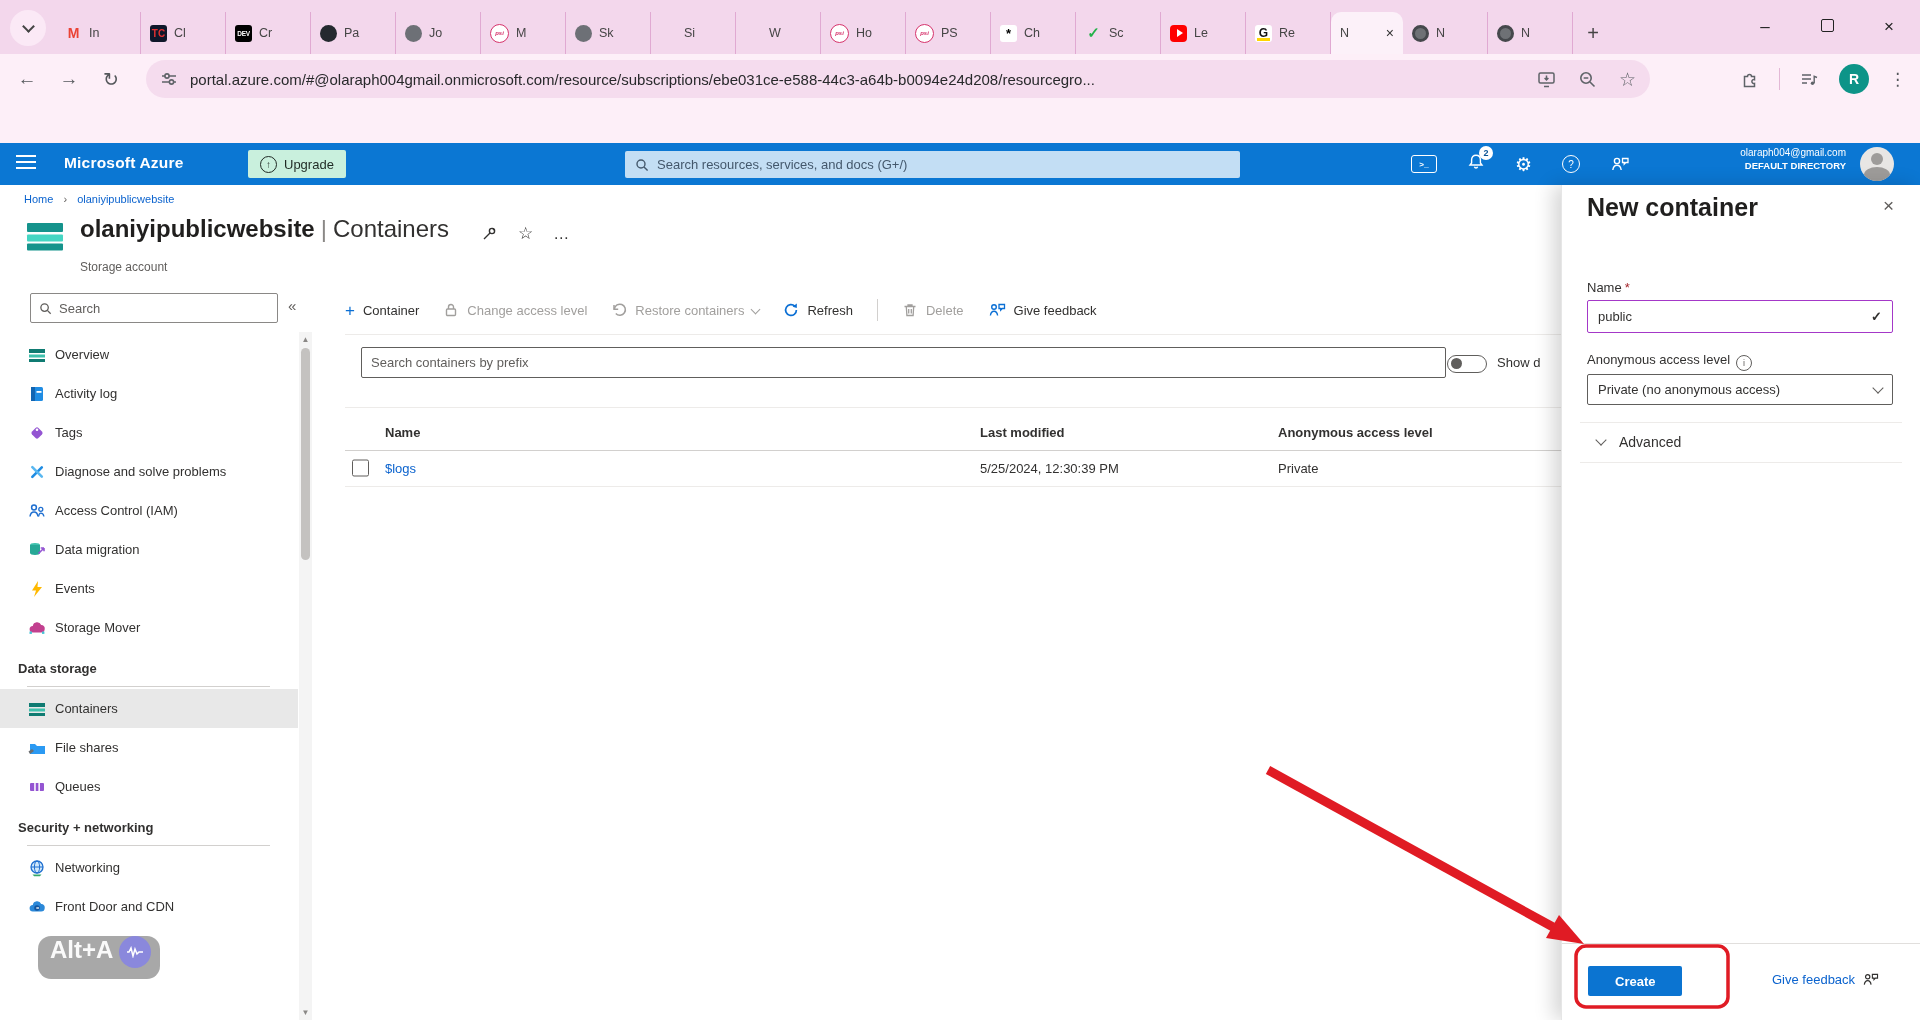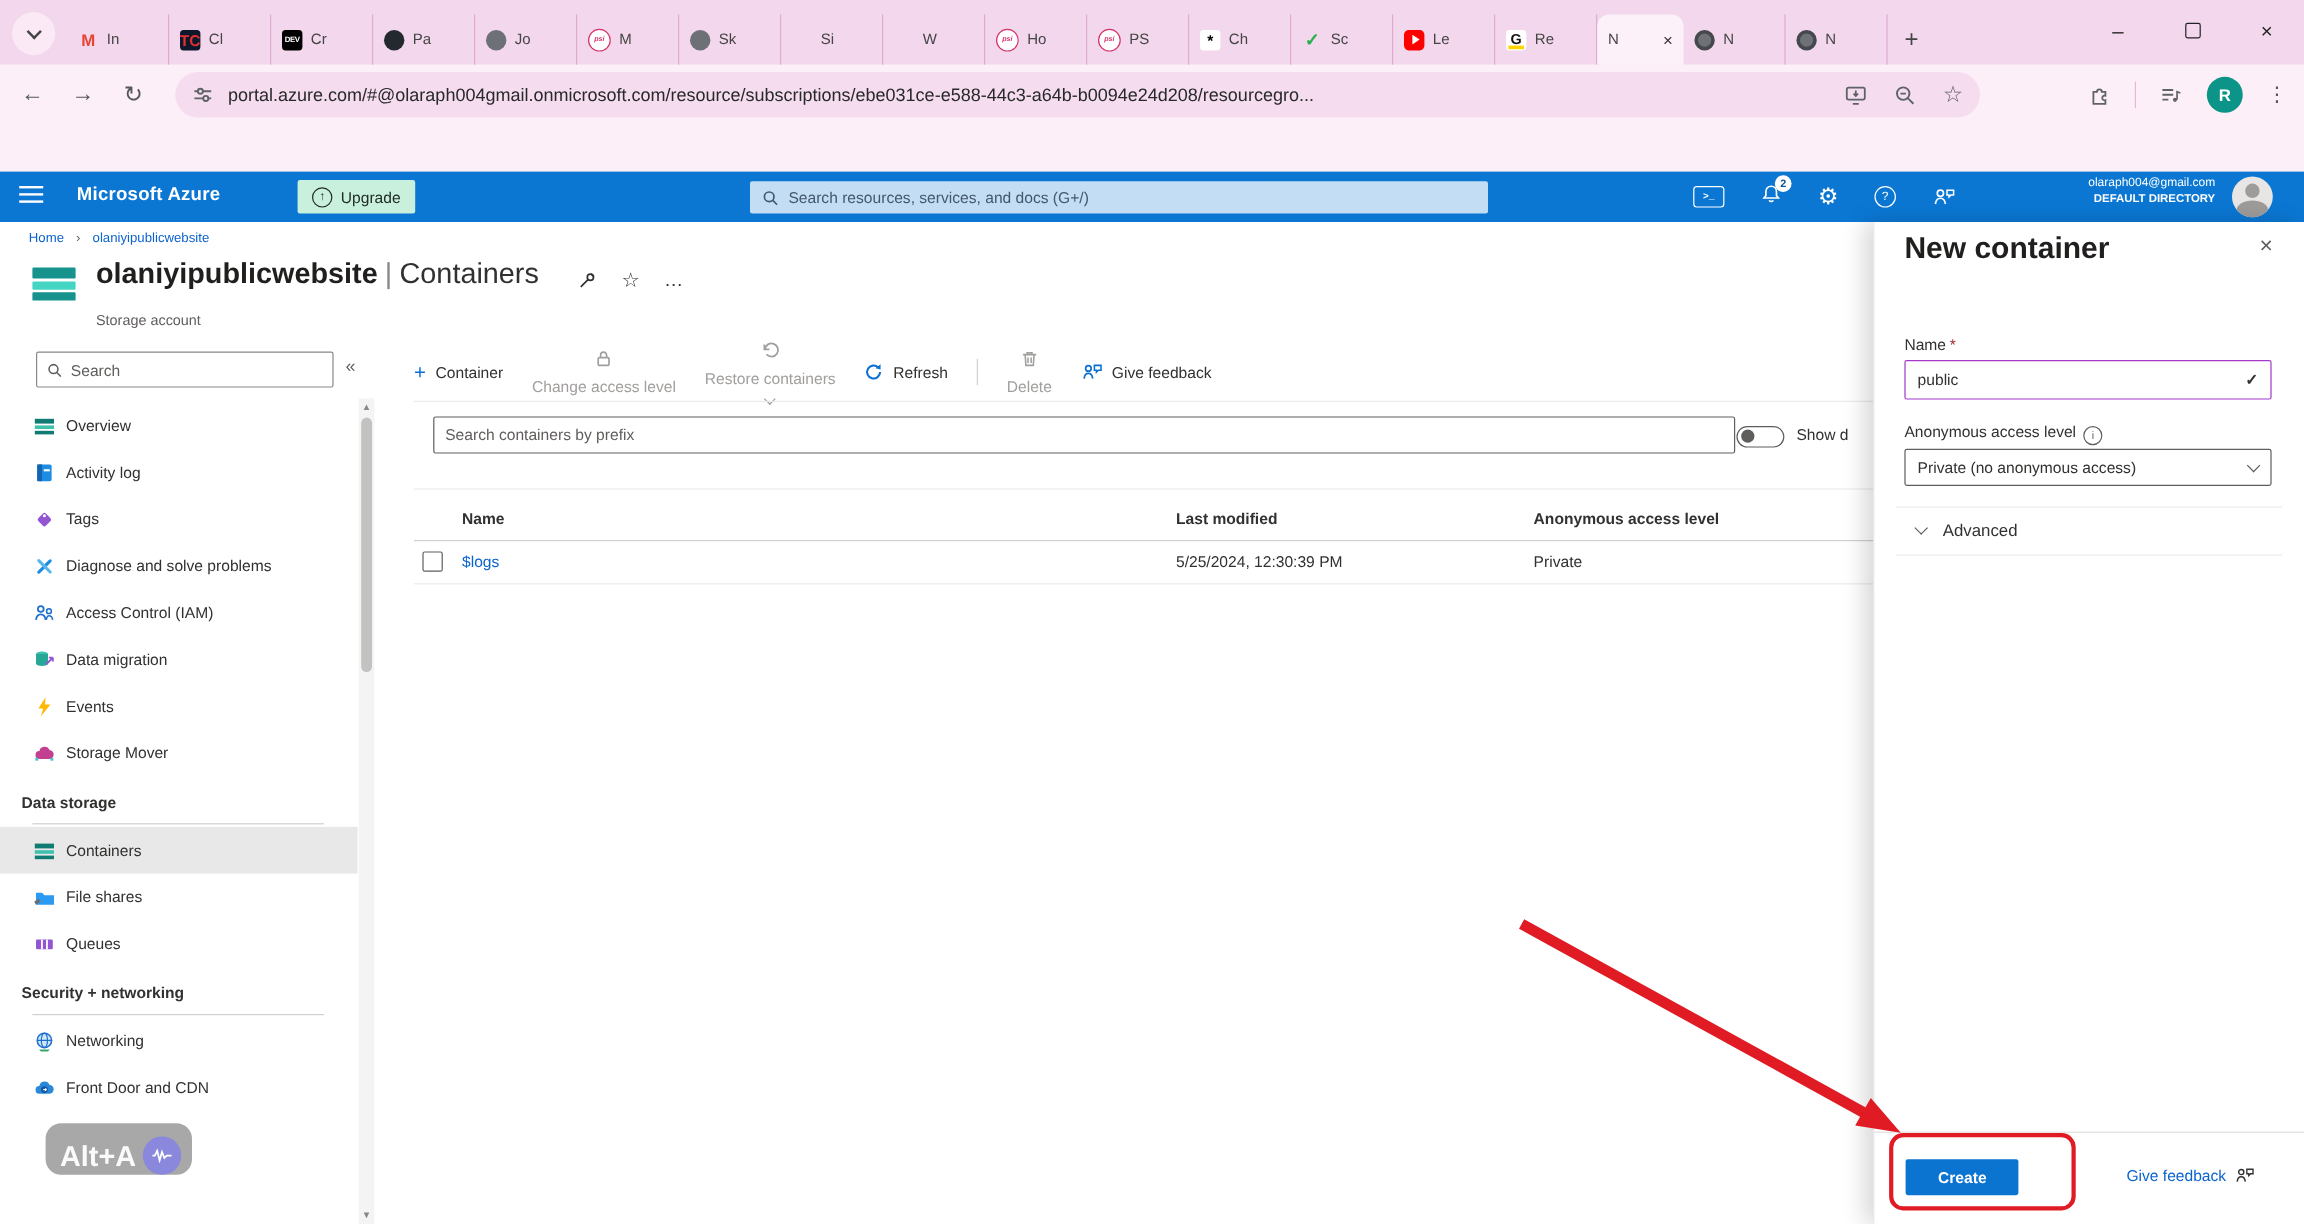--- a/index.html
+++ b/index.html
@@ -15,21 +15,21 @@
   .tab.active{width:72px;background:#fcf1f9;border-right:none;border-radius:10px 10px 0 0;justify-content:space-between;}
   .tlabel{font-size:12.5px;color:#454545;white-space:nowrap;}
   .tclose{font-size:14px;color:#333;line-height:1;}
   .newtab{width:40px;display:flex;align-items:center;justify-content:center;font-size:20px;color:#444;}
   .wincontrols{position:absolute;right:0;top:0;height:54px;display:flex;align-items:center;}
   .wc{width:62px;text-align:center;font-size:17px;color:#222;}
   .wc-box{display:inline-block;width:11px;height:11px;border:1.6px solid #222;border-radius:2px;}
 
   .fav{width:17px;height:17px;flex:none;display:inline-flex;align-items:center;justify-content:center;border-radius:3px;font-weight:bold;}
   .fav-gmail{color:#ea4335;font-size:14px;}
-  .fav-tc{background:#0f172a;color:#e03131;font-size:13px;font-weight:800;}
+  .fav-tc{background:#0f172a;color:#e03131;font-size:10px;font-weight:800;}
   .fav-dev{background:#000;color:#fff;font-size:6.5px;font-weight:800;letter-spacing:-0.3px;}
   .fav-gh{background:#24292f;border-radius:50%;}
   .fav-globe{background:#6d7076;border-radius:50%;}
   .fav-psi{background:#fff;border:1.5px solid #d6336c;border-radius:50%;color:#d6336c;font-size:6px;font-style:italic;}
   .fav-ms{display:grid;grid-template-columns:7px 7px;grid-template-rows:7px 7px;gap:1.5px;border-radius:0;}
   .fav-ms span{display:block;}
   .ms1{background:#f25022}.ms2{background:#7fba00}.ms3{background:#00a4ef}.ms4{background:#ffb900}
   .fav-gpt{background:#fff;color:#000;font-size:13px;}
   .fav-check{color:#24b24a;font-size:15px;}
   .fav-yt{background:#f00;border-radius:4px;}
@@ -97,21 +97,21 @@
   .s-section span{font-size:13px;font-weight:bold;color:#323130;}
   .s-section::after{content:'';position:absolute;left:27px;right:28px;bottom:2px;height:1px;background:#d2d0ce;}
   .sb-scroll{position:absolute;left:299px;top:147px;width:13px;bottom:0;background:#f4f4f4;}
   .sb-thumb{position:absolute;left:2px;top:16px;width:9px;height:212px;background:#c4c2c0;border-radius:5px;}
   .sb-arrow{position:absolute;left:0;width:13px;text-align:center;font-size:8px;color:#8a8886;}
 
   
   .main{position:absolute;left:345px;top:0;width:1217px;bottom:0;overflow:hidden;}
   .toolbar{position:absolute;left:0;top:105px;height:40px;display:flex;align-items:center;gap:24px;}
   .t-item{display:flex;align-items:center;gap:8px;font-size:13px;color:#323130;white-space:nowrap;}
-  .t-item.dis{color:#a19f9d;flex-direction:column;}
+  .t-item.dis{color:#a19f9d;}
   .t-plus{color:#0b6fd4;font-size:17px;line-height:1;}
   .t-div{width:1px;height:22px;background:#d2d0ce;}
   .chev-s{display:inline-block;width:6px;height:6px;border-right:1.5px solid #a19f9d;border-bottom:1.5px solid #a19f9d;transform:rotate(45deg);margin-top:-2px;}
   .tb-line{position:absolute;left:0;right:0;top:149px;height:1px;background:#edebe9;}
   .filter{position:absolute;left:16px;top:162px;width:1085px;height:31px;border:1px solid #605e5c;border-radius:2px;box-sizing:border-box;display:flex;align-items:center;padding:0 9px;}
   .filter span{font-size:13px;color:#605e5c;}
   .toggle{position:absolute;left:1102px;top:170px;width:40px;height:18px;border:1px solid #605e5c;border-radius:10px;box-sizing:border-box;}
   .toggle::before{content:'';position:absolute;left:3px;top:2px;width:11px;height:11px;border-radius:50%;background:#605e5c;}
   .togglelabel{position:absolute;left:1152px;top:170px;font-size:13px;color:#323130;white-space:nowrap;}
   .tline{position:absolute;left:0;right:0;height:1px;background:#edebe9;}
@@ -137,21 +137,21 @@
   .chev-d{display:inline-block;width:7px;height:7px;border-right:1.5px solid #605e5c;border-bottom:1.5px solid #605e5c;transform:rotate(45deg);margin-top:-4px;}
   .p-div{position:absolute;left:18px;right:18px;height:1px;background:#edebe9;}
   .p-adv{position:absolute;left:35px;top:249px;display:flex;align-items:center;gap:14px;}
   .p-adv span{font-size:14px;color:#323130;}
   .p-footline{position:absolute;left:0;right:0;top:758px;height:1px;background:#e1dfdd;}
   .createbtn{position:absolute;left:26px;top:781px;height:30px;padding:0 27px;background:#0b74d1;color:#fff;font-size:13px;font-weight:600;border:none;border-radius:2px;display:flex;align-items:center;}
   .p-feedback{position:absolute;left:210px;top:787px;display:flex;align-items:center;gap:7px;color:#0b63ce;font-size:13px;}
 
   
   .annot{position:absolute;left:0;top:0;width:1920px;height:1020px;pointer-events:none;z-index:60;}
-  .alta{position:absolute;left:38px;top:936px;width:122px;height:43px;background:rgba(115,115,115,0.62);border-radius:13px;z-index:70;display:flex;align-items:flex-end;padding:0 6px 0 12px;gap:6px;box-sizing:border-box;}
+  .alta{position:absolute;left:38px;top:936px;width:122px;height:43px;background:rgba(115,115,115,0.62);border-radius:13px;z-index:70;display:flex;align-items:flex-start;padding:0 6px 0 12px;gap:6px;box-sizing:border-box;}
   .alta-txt{color:#fff;font-size:24px;font-weight:bold;opacity:0.95;}
   .alta-circ{width:32px;height:32px;border-radius:50%;background:#8a88dc;display:flex;align-items:center;justify-content:center;}
 </style>
 </head>
 <body>
 
 <div class="screen">
 
   <div class="tabstrip">
     <div class="tabsearch">

